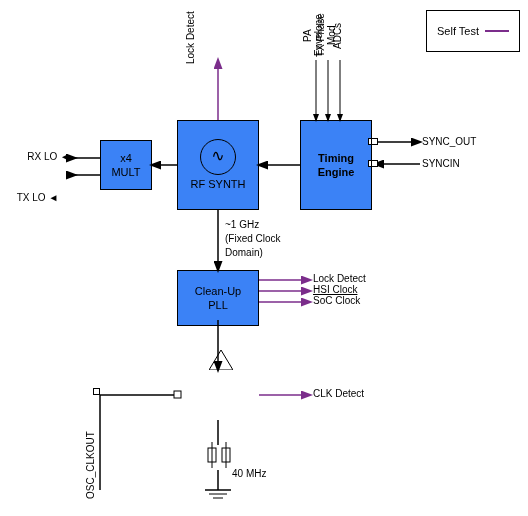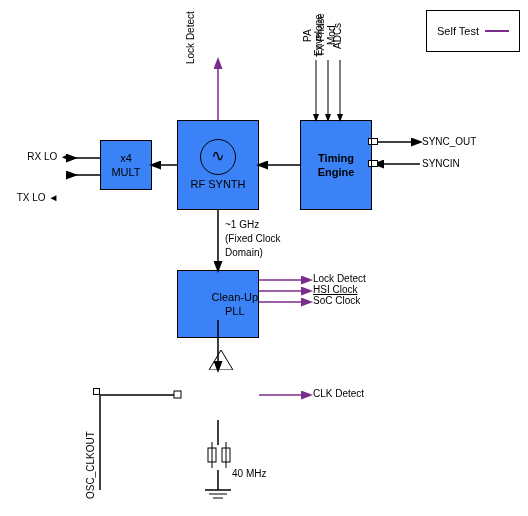--- a/index.html
+++ b/index.html
@@ -102,21 +102,21 @@
   </div>
 
   <div class="block" style="left:300px; top:120px; width:72px; height:90px;font-weight:bold;">
     <span>Timing<br>Engine</span>
   </div>
 
   <div class="block" style="left:100px; top:140px; width:52px; height:50px;">
     <span>x4<br>MULT</span>
   </div>
 
-  <div class="block" style="left:177px; top:270px; width:82px; height:68px;justify-content:flex-end;">
+  <div class="block" style="left:177px; top:270px; width:82px; height:56px;">
     <span>Clean-Up<br>PLL</span>
   </div>
 
 
   <div style="position:absolute; left:209px; top:350px; width:24px; height:20px; overflow:visible;">
     <svg width="24" height="20">
       <polygon points="12,0 24,20 0,20" fill="none" stroke="#000" stroke-width="1"></polygon>
     </svg>
   </div>
 

